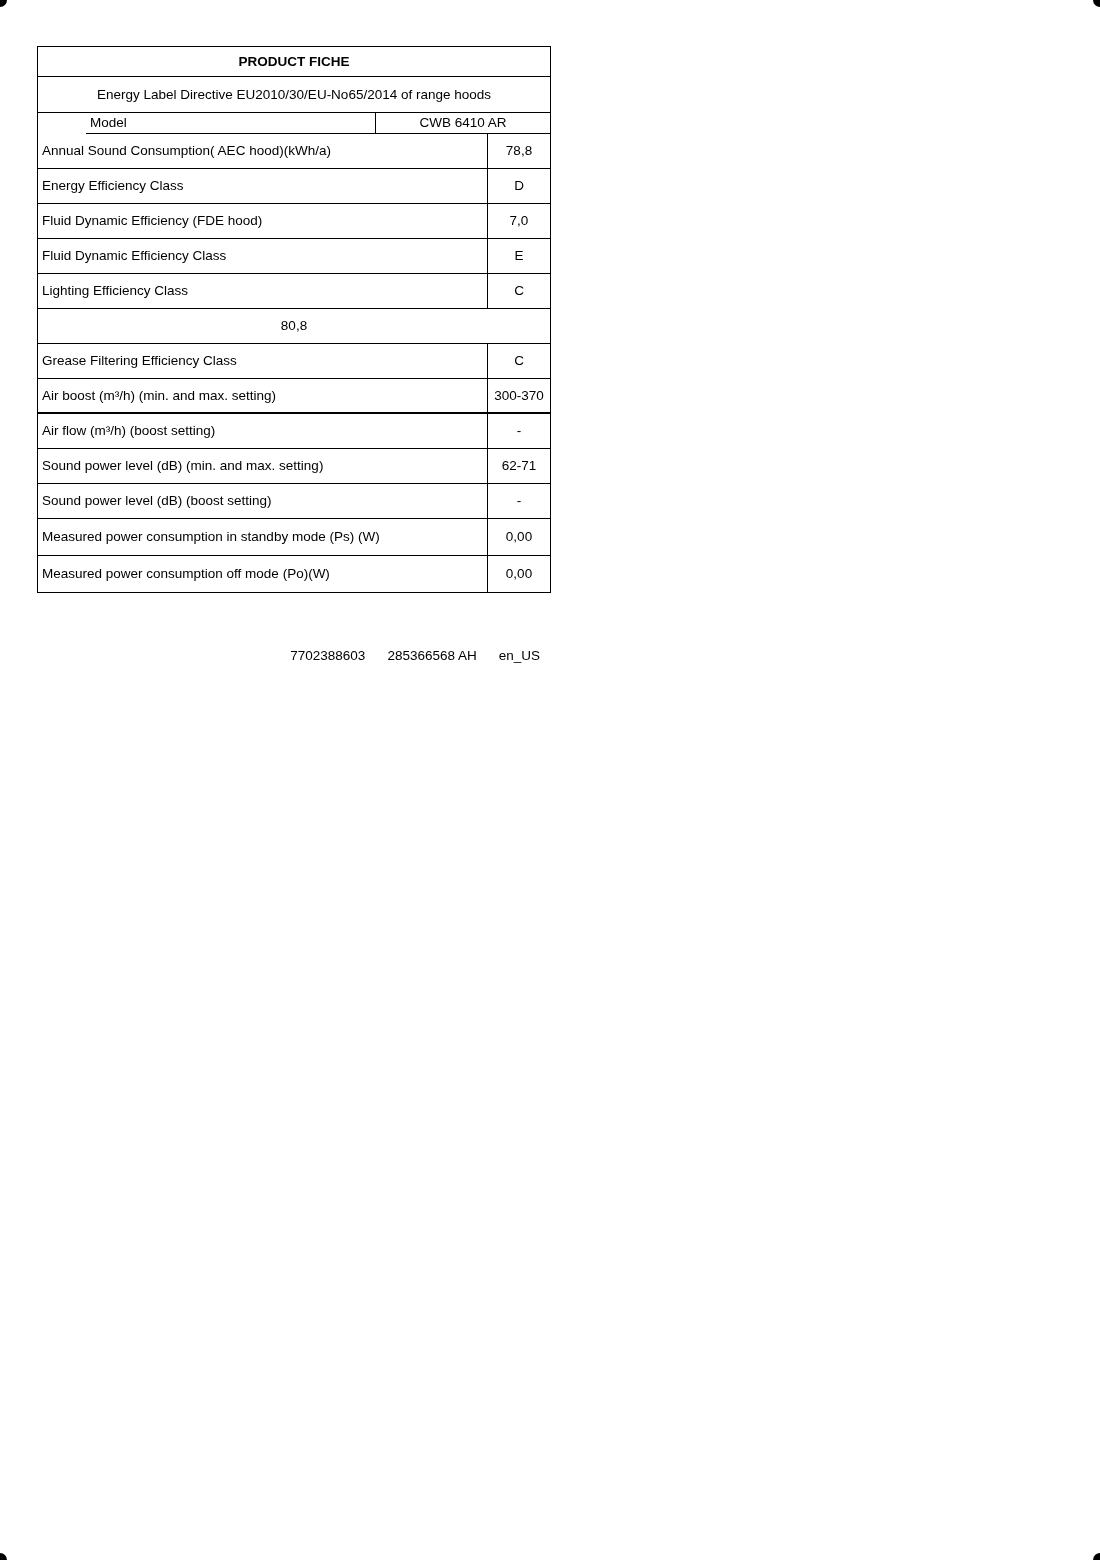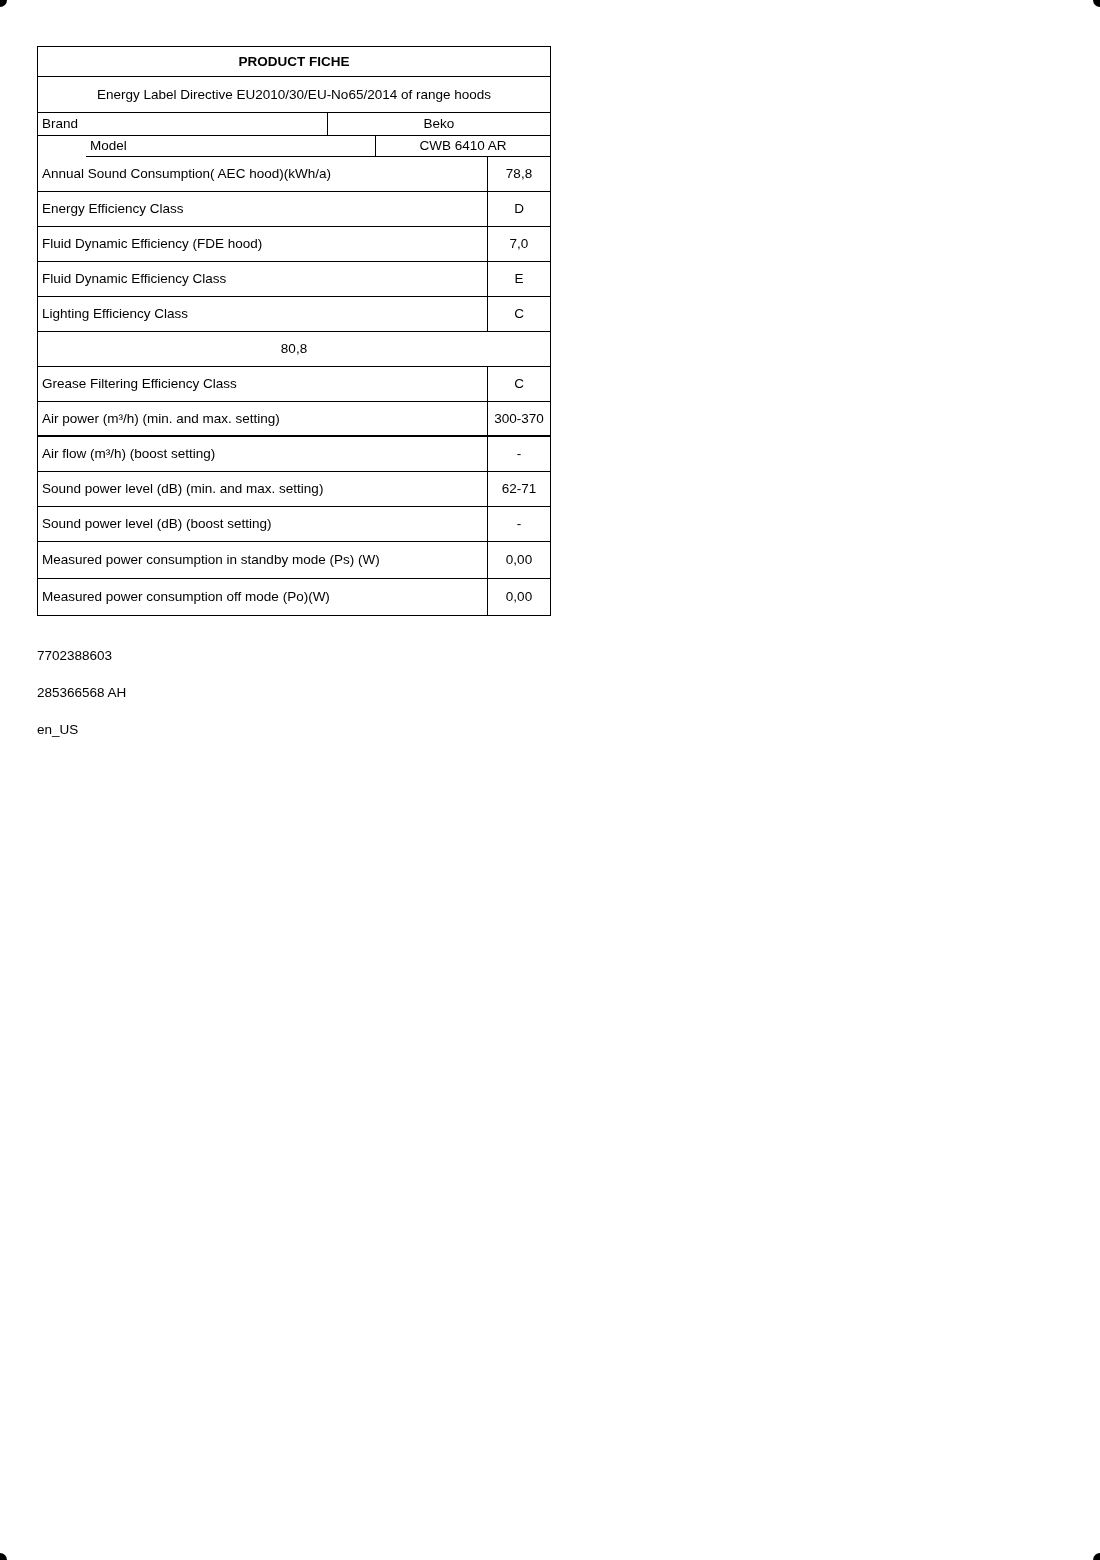--- a/index.html
+++ b/index.html
@@ -65,45 +65,40 @@
 
   .doc-footer {
     position: absolute;
     left: 37px;
     top: 648px;
     width: 503px;
     display: flex;
     justify-content: flex-end;
     gap: 22px;
     font-size: 13.5px;
-    flex-direction: column;
   }
 </style>
 </head>
 <body>
 
 <div class="corner tl"></div>
 <div class="corner tr"></div>
 <div class="corner bl"></div>
 <div class="corner br"></div>
 
 <div class="fiche">
 
   <div class="trow row-title">
     <div class="cell cell-full bold">PRODUCT FICHE</div>
   </div>
 
   <div class="trow row-subtitle">
     <div class="cell cell-full">Energy Label Directive EU2010/30/EU-No65/2014 of range hoods</div>
   </div>
 
-  <div class="trow row-brand">
-    <div class="cell cell-label bm-label">Brand</div>
-    <div class="cell bm-value">Beko</div>
-  </div>
 
   <div class="trow row-model">
     <div class="cell cell-label bm-label">Model</div>
     <div class="cell bm-value">CWB 6410 AR</div>
   </div>
 
   <div class="trow row-data">
     <div class="cell cell-label data-label">Annual Sound Consumption( AEC hood)(kWh/a)</div>
     <div class="cell data-value">78,8</div>
   </div>
@@ -132,21 +127,21 @@
   <div class="trow row-data">
     <div class="cell data-value">80,8</div>
   </div>
 
   <div class="trow row-data">
     <div class="cell cell-label data-label">Grease Filtering Efficiency Class</div>
     <div class="cell data-value">C</div>
   </div>
 
   <div class="trow row-data thick-bottom">
-    <div class="cell cell-label data-label">Air power (m³/h) (min. and max. setting)</div>
+    <div class="cell cell-label data-label">Air boost (m³/h) (min. and max. setting)</div>
     <div class="cell data-value">300-370</div>
   </div>
 
   <div class="trow row-data">
     <div class="cell cell-label data-label">Air flow (m³/h) (boost setting)</div>
     <div class="cell data-value">-</div>
   </div>
 
   <div class="trow row-data">
     <div class="cell cell-label data-label">Sound power level (dB) (min. and max. setting)</div>

